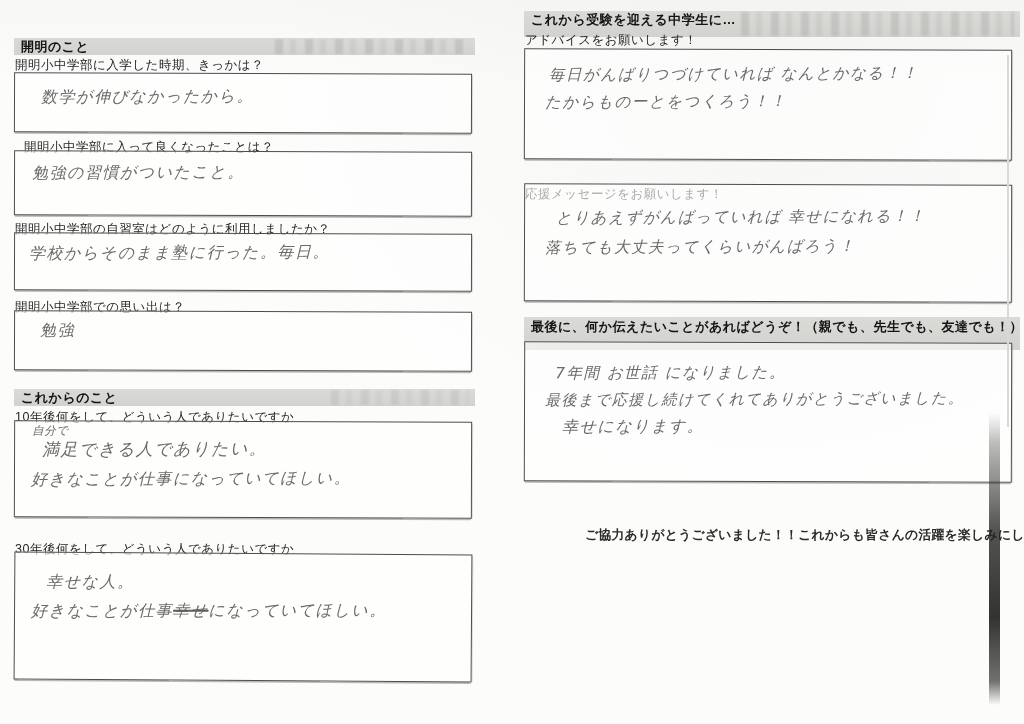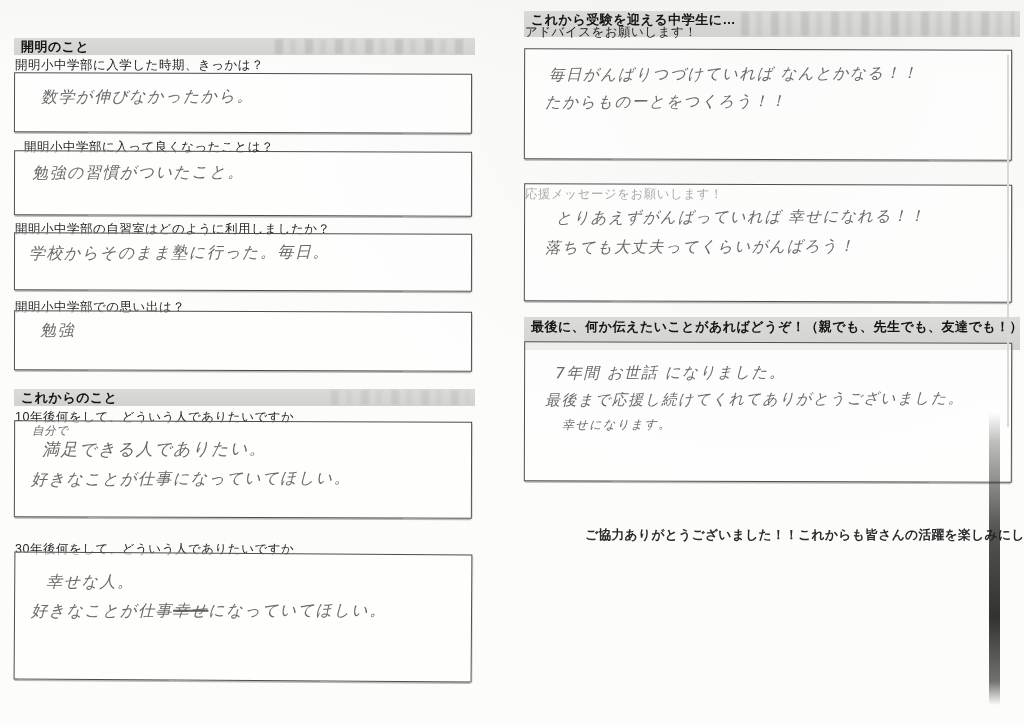--- a/index.html
+++ b/index.html
@@ -106,40 +106,40 @@
     <div class="hw abs" style="left:16px;top:47px;">
       <span>好きなことが仕事</span><span class="strike">幸せ</span><span>になっていてほしい。</span>
     </div>
   </div>
 
   <div class="abs section-bar" style="left:524px;top:11px;width:489px;height:26px;line-height:18px;">
     <span>これから受験を迎える中学生に…</span>
     <span class="bleed" style="width:55%;"></span>
   </div>
 
-  <div class="abs q-label" style="left:525px;top:24px;text-align:center;">アドバイスをお願いします！</div>
+  <div class="abs q-label" style="left:525px;top:32px;text-align:center;">アドバイスをお願いします！</div>
   <div class="abs ans-box tilt-a" style="left:524px;top:49px;width:486px;height:109px;">
     <div class="hw abs" style="left:24px;top:14px;font-size:15.5px;">毎日がんばりつづけていれば なんとかなる！！</div>
     <div class="hw abs" style="left:20px;top:42px;font-size:15.5px;">たからものーとをつくろう！！</div>
   </div>
 
   <div class="abs q-label" style="left:525px;top:186px;">応援メッセージをお願いします！</div>
   <div class="abs ans-box tilt-a" style="left:524px;top:184px;width:486px;height:116px;">
     <div class="hw abs" style="left:31px;top:22px;font-size:15.5px;">とりあえずがんばっていれば 幸せになれる！！</div>
     <div class="hw abs" style="left:20px;top:52px;font-size:15.5px;">落ちても大丈夫ってくらいがんばろう！</div>
   </div>
 
   <div class="abs section-bar" style="left:524px;top:317px;width:489px;height:33px;line-height:19px;">
     <span>最後に、何か伝えたいことがあればどうぞ！（親でも、先生でも、友達でも！）</span>
   </div>
 
   <div class="abs ans-box tilt-a" style="left:524px;top:342px;width:486px;height:138px;">
     <div class="hw abs" style="left:30px;top:20px;font-size:15.5px;">7年間 お世話 になりました。</div>
     <div class="hw abs" style="left:20px;top:47px;font-size:15px;">最後まで応援し続けてくれてありがとうございました。</div>
-    <div class="hw abs" style="left:37px;top:74px;font-size:12px;">幸せになります。</div>
+    <div class="hw abs" style="left:37px;top:74px;font-size:16px;">幸せになります。</div>
   </div>
 
   <div class="abs footer-note" style="left:585px;top:527px;">ご協力ありがとうございました！！これからも皆さんの活躍を楽しみにしています。</div>
 
   <div class="abs scan-shadow" style="left:989px;top:413px;height:292px;"></div>
   <div class="abs scan-line-v" style="left:1007px;top:55px;height:372px;"></div>
 
 </div>
 
 </body></html>

